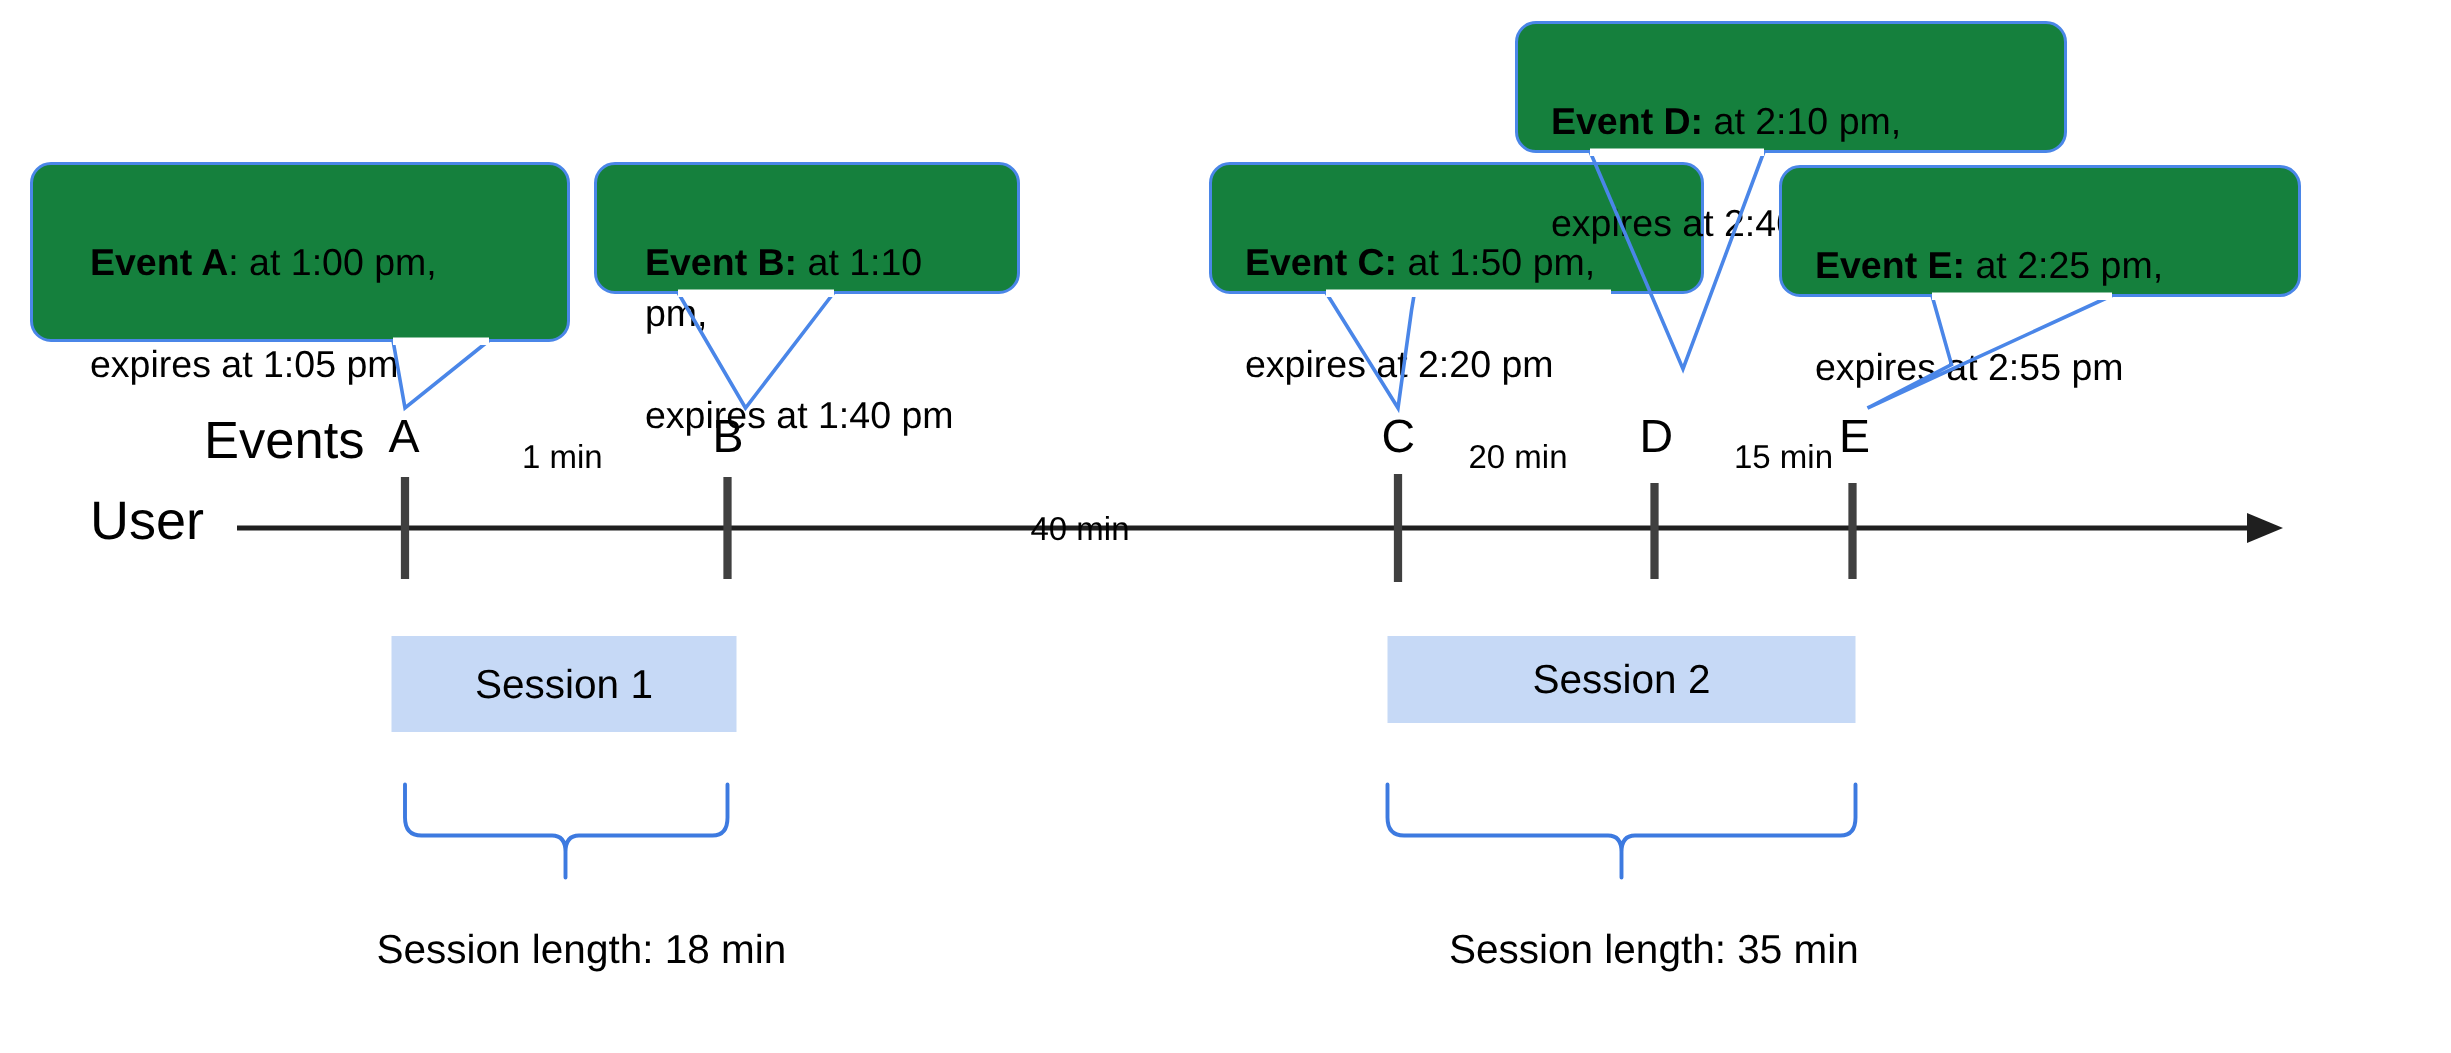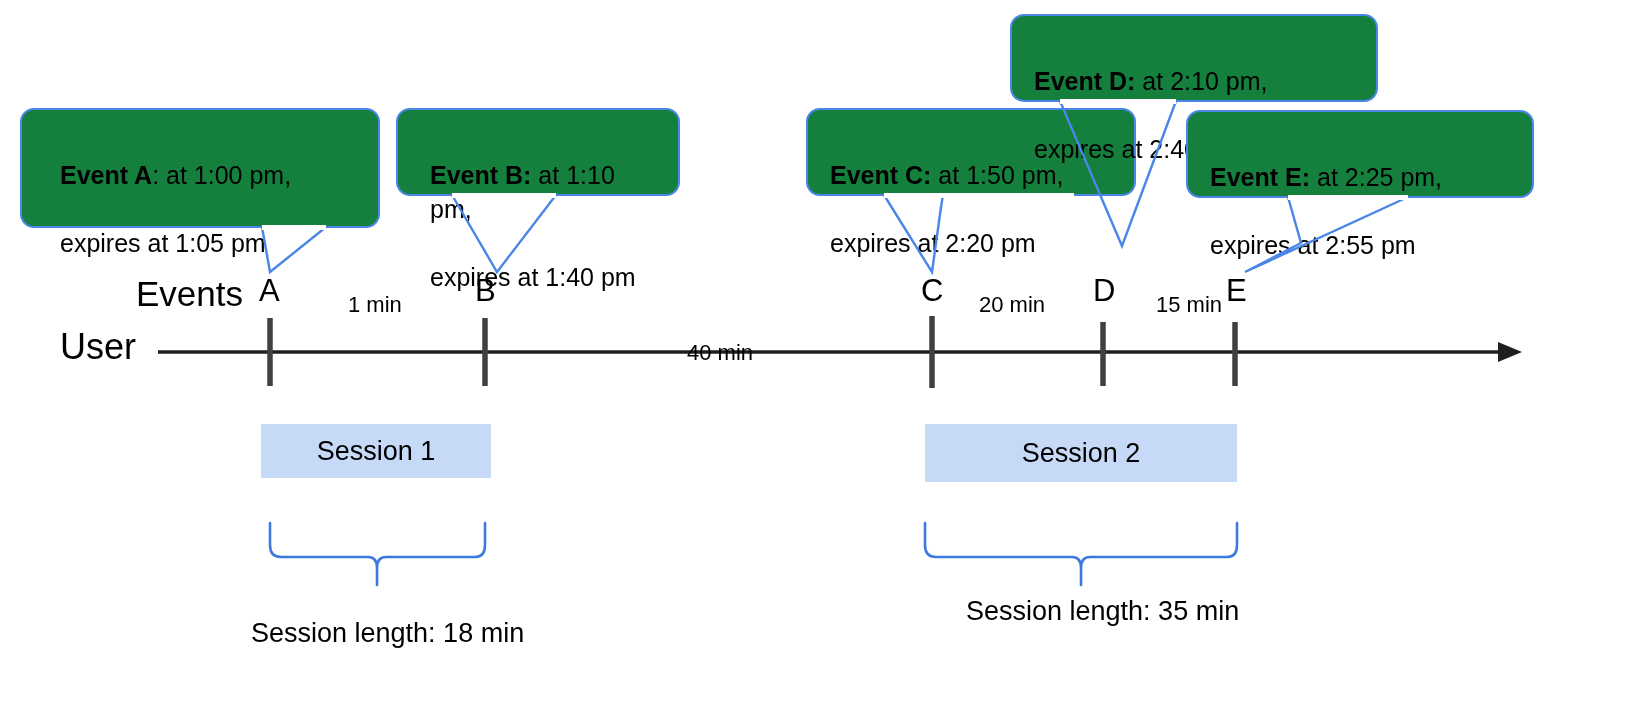--- a/index.html
+++ b/index.html
@@ -142,34 +142,34 @@
   <div class="ax-label tick-letter" style="left:475px;top:276px;">B</div>
   <div class="ax-label tick-letter" style="left:921px;top:276px;">C</div>
   <div class="ax-label tick-letter" style="left:1093px;top:276px;">D</div>
   <div class="ax-label tick-letter" style="left:1226px;top:276px;">E</div>
 
   <div class="ax-label interval" style="left:348px;top:290px;">1 min</div>
   <div class="ax-label interval" style="left:687px;top:290px;margin-top:48px;">40 min</div>
   <div class="ax-label interval" style="left:979px;top:290px;">20 min</div>
   <div class="ax-label interval" style="left:1130px;top:290px;margin-left:26px;">15 min</div>
 
-  <div class="session-box" style="left:261px;top:424px;width:230px;height:54px;text-align:center;">
+  <div class="session-box" style="left:261px;top:424px;width:230px;height:64px;text-align:center;">
     <span>Session 1</span>
   </div>
   <div class="session-box" style="left:925px;top:424px;width:312px;height:58px;">
     <span>Session 2</span>
   </div>
 
   <svg class="layer braces" viewBox="0 0 1634 702">
     <g fill="none" stroke="#3d7ae0" stroke-width="2.6" stroke-linecap="round" stroke-linejoin="round">
 
       <path d="M270,523 L270,545 Q270,557 281,557 L368,557 Q377,557 377,568 L377,585
                L377,568 Q377,557 386,557 L475,557 Q485,557 485,545 L485,523"></path>
 
       <path d="M925,523 L925,545 Q925,557 936,557 L1072,557 Q1081,557 1081,568 L1081,585
                L1081,568 Q1081,557 1090,557 L1227,557 Q1237,557 1237,545 L1237,523"></path>
     </g>
   </svg>
 
   <div class="bottom-label" style="left:251px;top:618px;">Session length: 18 min</div>
-  <div class="bottom-label" style="left:966px;top:596px;">Session length: 35 min</div>
+  <div class="bottom-label" style="left:966px;top:618px;">Session length: 35 min</div>
 
 </div>
 
 </body></html>

